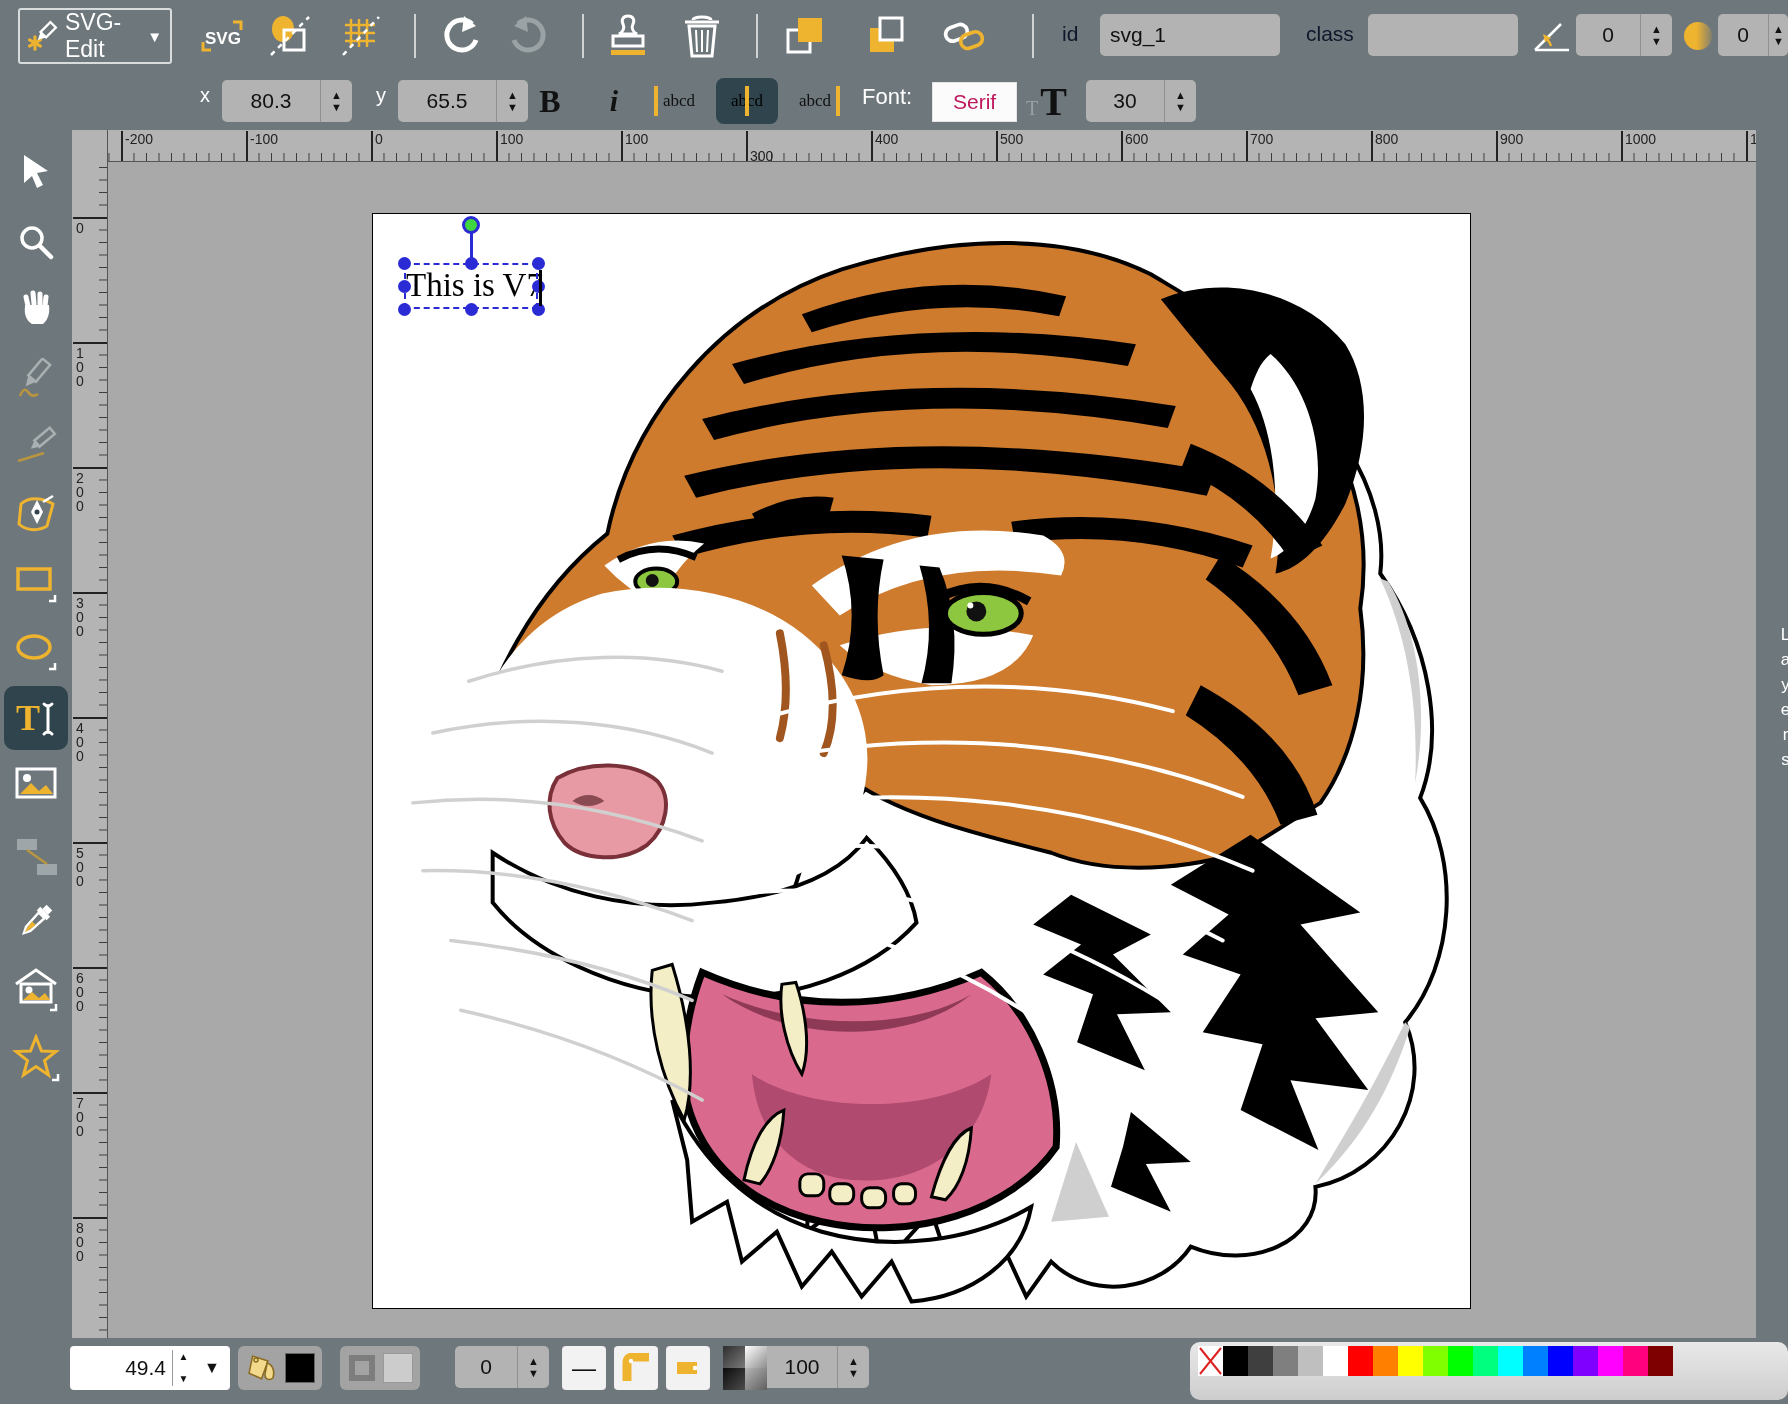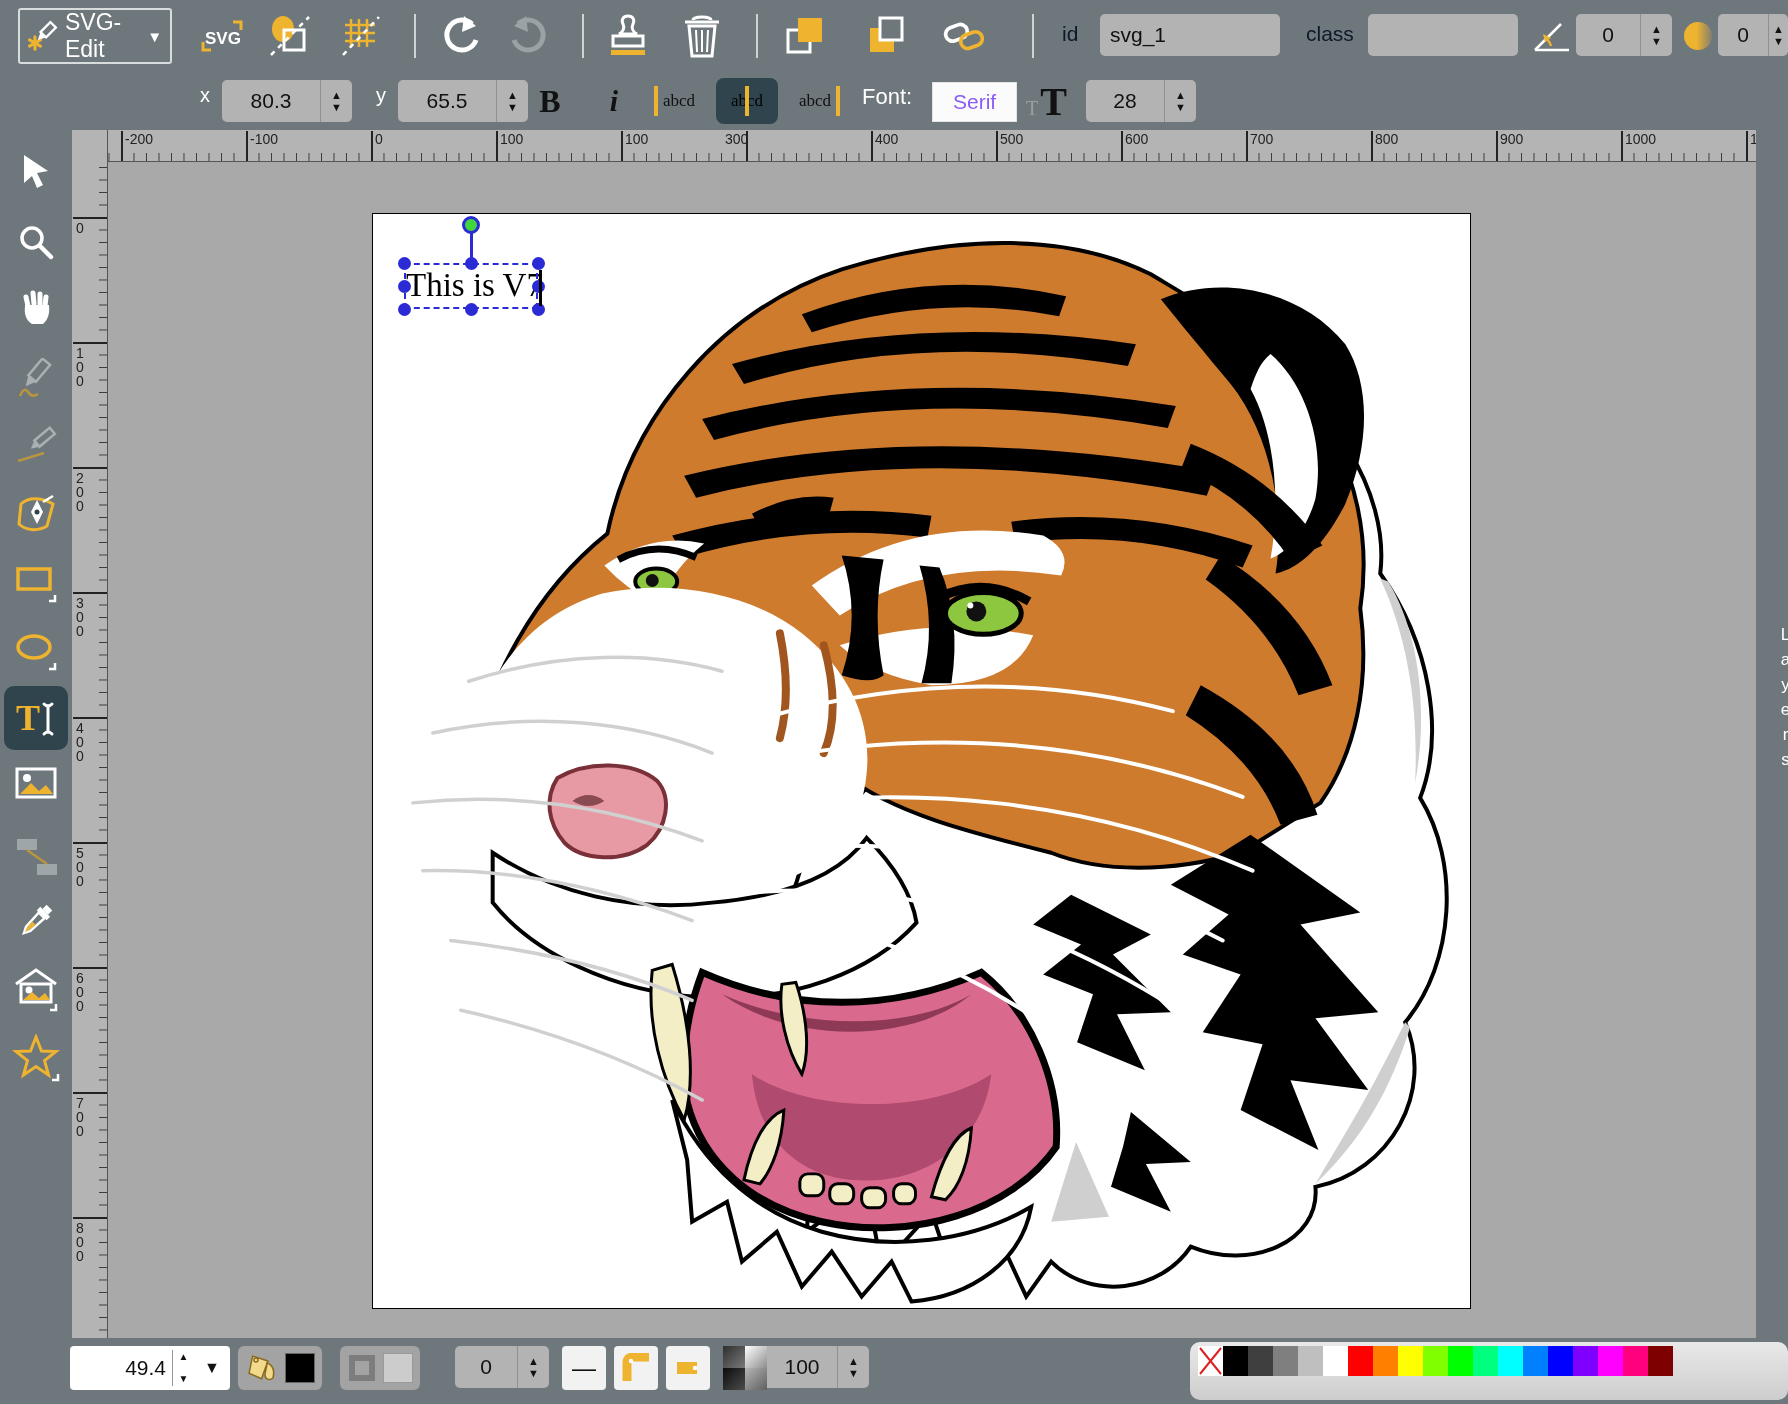--- a/index.html
+++ b/index.html
@@ -41,21 +41,21 @@
 
   
   .r2-label { position:absolute; top:12px; color:#fff; font-size:20px; }
   .fmt-btn { position:absolute; top:6px; width:44px; height:46px; display:flex; align-items:center; justify-content:center;
              color:#111; cursor:pointer; font-family:"Liberation Serif", serif; }
   .anchor-btn { position:absolute; top:6px; height:46px; width:62px; display:flex; align-items:center; justify-content:center;
                 font-family:"Liberation Serif", serif; font-size:17px; color:#111; cursor:pointer; border-radius:8px; }
   .anchor-btn .bar { position:absolute; width:4px; height:30px; background:#eeb32f; top:8px; }
   .anchor-btn.sel { background:#2f444c; color:#000; }
   #serif-btn { position:absolute; top:10px; height:40px; padding:0 20px; background:#fbfbfb; border:1px solid #e4e4e4;
-               font-size:21px; color:#8b5cf6; display:flex; align-items:center; cursor:pointer; }
+               font-size:21px; color:#be185d; display:flex; align-items:center; cursor:pointer; }
   #fontsize-icon { position:absolute; top:6px; font-family:"Liberation Serif", serif; color:#111; cursor:default; }
   #fontsize-icon .bigT { font-size:40px; font-weight:bold; }
   #fontsize-icon .smallT { font-size:20px; color:#9aa0a2; position:relative; left:-2px; }
 
   
   #sidebar { position:absolute; left:0; top:130px; width:72px; height:1208px; background:#6e777b; }
   .tool { position:absolute; left:8px; width:56px; height:56px; display:flex; align-items:center; justify-content:center; cursor:pointer; border-radius:10px; }
   .tool.sel { background:#2f444c; left:4px; width:64px; height:64px; }
 
   
@@ -319,21 +319,21 @@
       <span>abcd</span>
     </div>
 
     <span class="r2-label" style="left:862px; font-size:22px">Font:</span>
     <div id="serif-btn" style="left:932px">Serif</div>
 
     <div id="fontsize-icon" style="left:1028px">
       <span class="smallT">T</span><span class="bigT">T</span>
     </div>
     <div class="numgroup" style="left:1086px; top:8px">
-      <div class="numbox" style="width:78px">28</div>
+      <div class="numbox" style="width:78px">30</div>
       <div class="spin">
           <span>▲</span>
           <span>▼</span>
         </div>
     </div>
   </div>
 
   <div id="sidebar">
     <div class="tool" style="top:13px">
       <svg width="40" height="40" viewBox="0 0 40 40">
@@ -449,21 +449,21 @@
   <div id="ruler-corner"></div>
   <div id="ruler-top">
     <div class="minor"></div>
       <div class="major"></div>
     <div id="rt-labels">
         <span class="rt-label" style="left: 17px;">-200</span>
         <span class="rt-label" style="left: 142px;">-100</span>
         <span class="rt-label" style="left: 267px;">0</span>
         <span class="rt-label" style="left: 392px;">100</span>
         <span class="rt-label" style="left: 517px;">100</span>
-        <span class="rt-label" style="left: 617px;">300</span>
+        <span class="rt-label" style="left: 642px; margin-top: 17px;">300</span>
         <span class="rt-label" style="left: 767px;">400</span>
         <span class="rt-label" style="left: 892px;">500</span>
         <span class="rt-label" style="left: 1017px;">600</span>
         <span class="rt-label" style="left: 1142px;">700</span>
         <span class="rt-label" style="left: 1267px;">800</span>
         <span class="rt-label" style="left: 1392px;">900</span>
         <span class="rt-label" style="left: 1517px;">1000</span>
         <span class="rt-label" style="left: 1642px;">1100</span>
       </div>
   </div>

